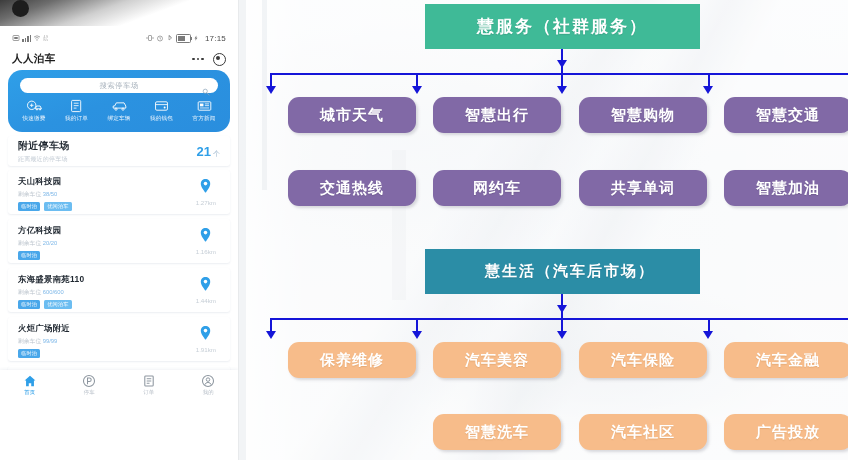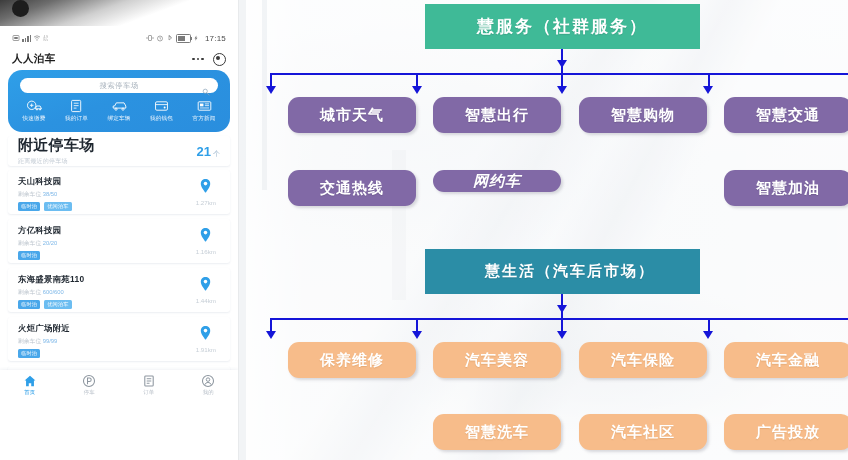--- a/index.html
+++ b/index.html
@@ -93,21 +93,21 @@
   }
   .qitem{width:40px;display:flex;flex-direction:column;align-items:center;gap:2px;}
   .qic{width:17px;height:14px;color:#ffffff;}
   .qlabel{font-size:5.6px;color:#eaf4fd;letter-spacing:.1px;white-space:nowrap;}
 
   .nearby-card{
     position:absolute;left:8px;top:136px;width:222px;height:30px;
     background:#fff;border-radius:3px;box-shadow:0 1px 2px rgba(60,90,130,.10);
     display:flex;align-items:center;justify-content:space-between;padding:0 10px;box-sizing:border-box;
   }
-  .nearby-l .t1{font-size:15px;color:#1f2730;font-weight:700;letter-spacing:.3px;}
+  .nearby-l .t1{font-size:10px;color:#1f2730;font-weight:700;letter-spacing:.3px;}
   .nearby-l .t2{font-size:6px;color:#c3cbd4;margin-top:2px;letter-spacing:.2px;}
   .nearby-r{display:flex;align-items:baseline;gap:2px;}
   .nearby-num{font-size:13px;color:#2f9fe8;font-weight:700;}
   .nearby-unit{font-size:7px;color:#9ab4cc;}
 
   .plist{position:absolute;left:8px;top:170px;width:222px;}
   .pcard{
     position:relative;width:222px;height:44px;margin-bottom:5px;
     background:#fff;border-radius:3px;box-shadow:0 1px 2px rgba(60,90,130,.10);
     box-sizing:border-box;padding:6px 10px;
@@ -470,21 +470,22 @@
     <div class="arrow" style="left:327px;top:60px;"></div>
     <div class="arrow" style="left:327px;top:86px;"></div>
     <div class="arrow" style="left:473px;top:86px;"></div>
 
     <div class="node purple shadowed" style="left:58px;top:97px;width:128px;height:36px;">城市天气</div>
     <div class="node purple shadowed" style="left:203px;top:97px;width:128px;height:36px;">智慧出行</div>
     <div class="node purple shadowed" style="left:349px;top:97px;width:128px;height:36px;">智慧购物</div>
     <div class="node purple shadowed" style="left:494px;top:97px;width:128px;height:36px;">智慧交通</div>
 
     <div class="node purple shadowed" style="left:58px;top:170px;width:128px;height:36px;">交通热线</div>
-    <div class="node purple shadowed" style="left:203px;top:170px;width:128px;height:22px;font-style:italic;">网约车</div>
+    <div class="node purple shadowed" style="left:203px;top:170px;width:128px;height:36px;">网约车</div>
+    <div class="node purple shadowed" style="left:349px;top:170px;width:128px;height:36px;">共享单词</div>
     <div class="node purple shadowed" style="left:494px;top:170px;width:128px;height:36px;">智慧加油</div>
 
     <div class="node head-b" style="left:195px;top:249px;width:275px;height:45px;">慧生活（汽车后市场）</div>
 
     <div class="conn" style="left:331px;top:294px;width:2px;height:24px;"></div>
     <div class="conn" style="left:40px;top:318px;width:585px;height:2px;"></div>
     <div class="conn" style="left:40px;top:318px;width:2px;height:15px;"></div>
     <div class="conn" style="left:186px;top:318px;width:2px;height:15px;"></div>
     <div class="conn" style="left:331px;top:318px;width:2px;height:15px;"></div>
     <div class="conn" style="left:478px;top:318px;width:2px;height:15px;"></div>

